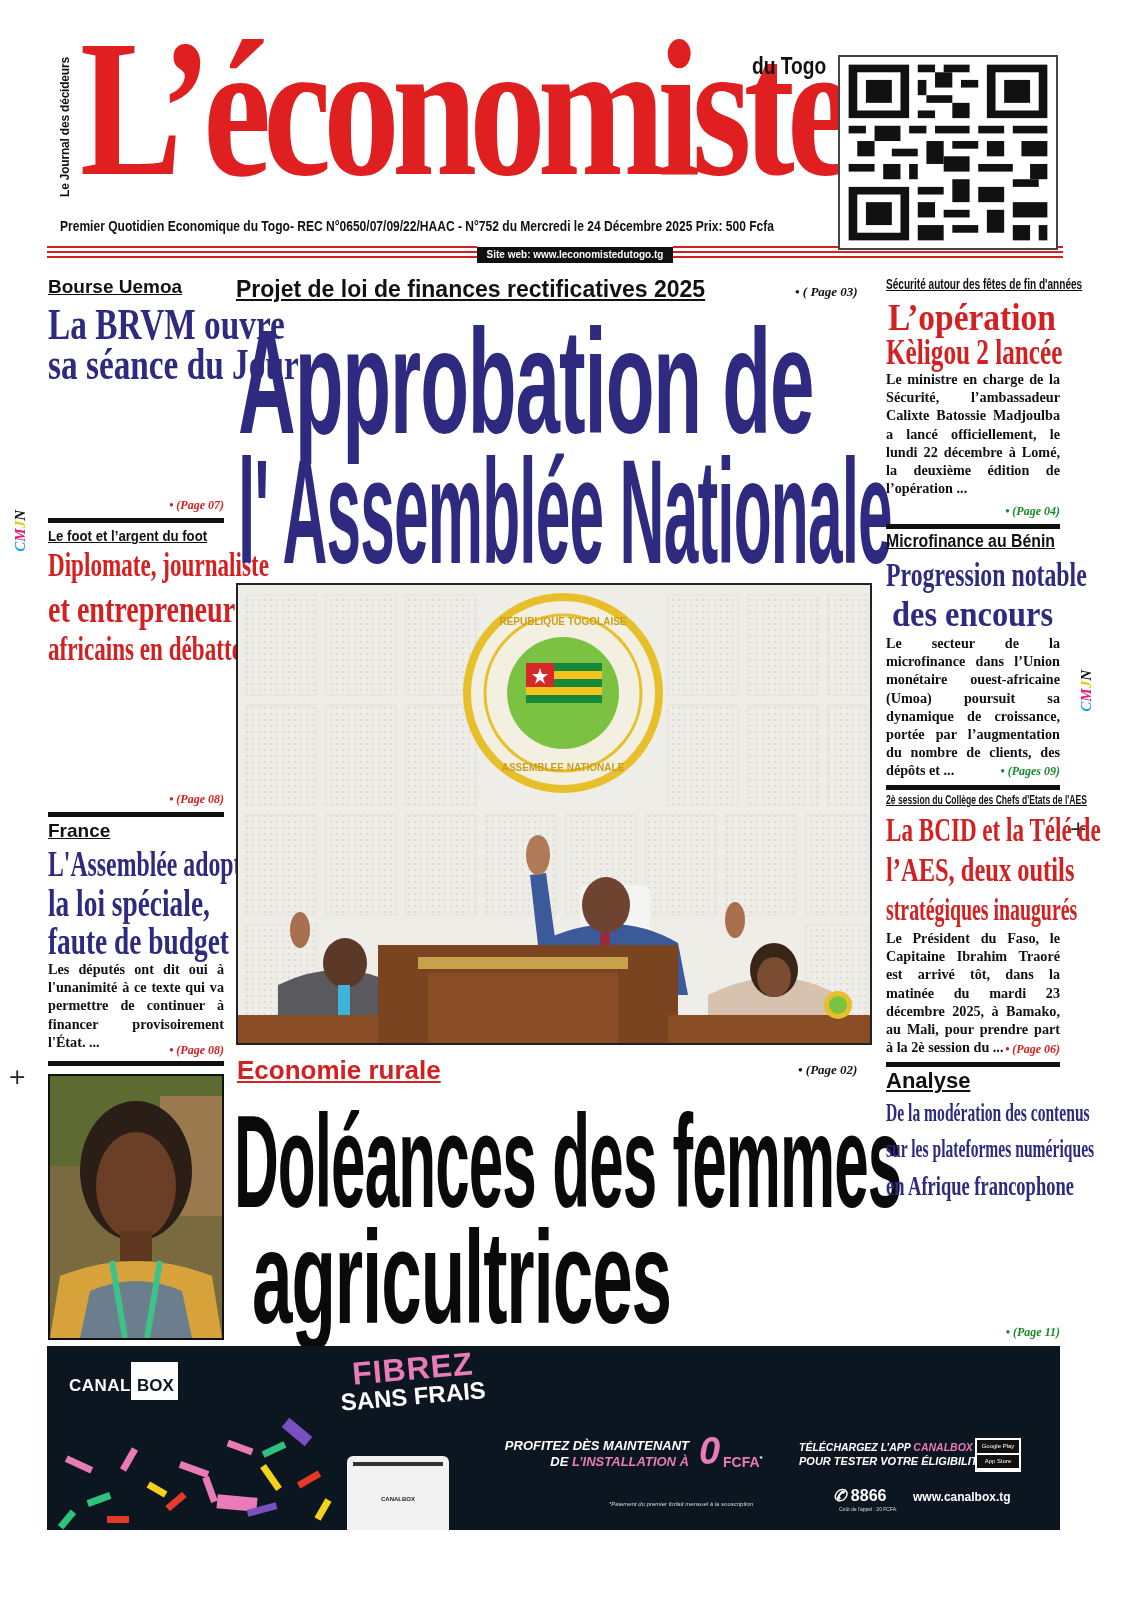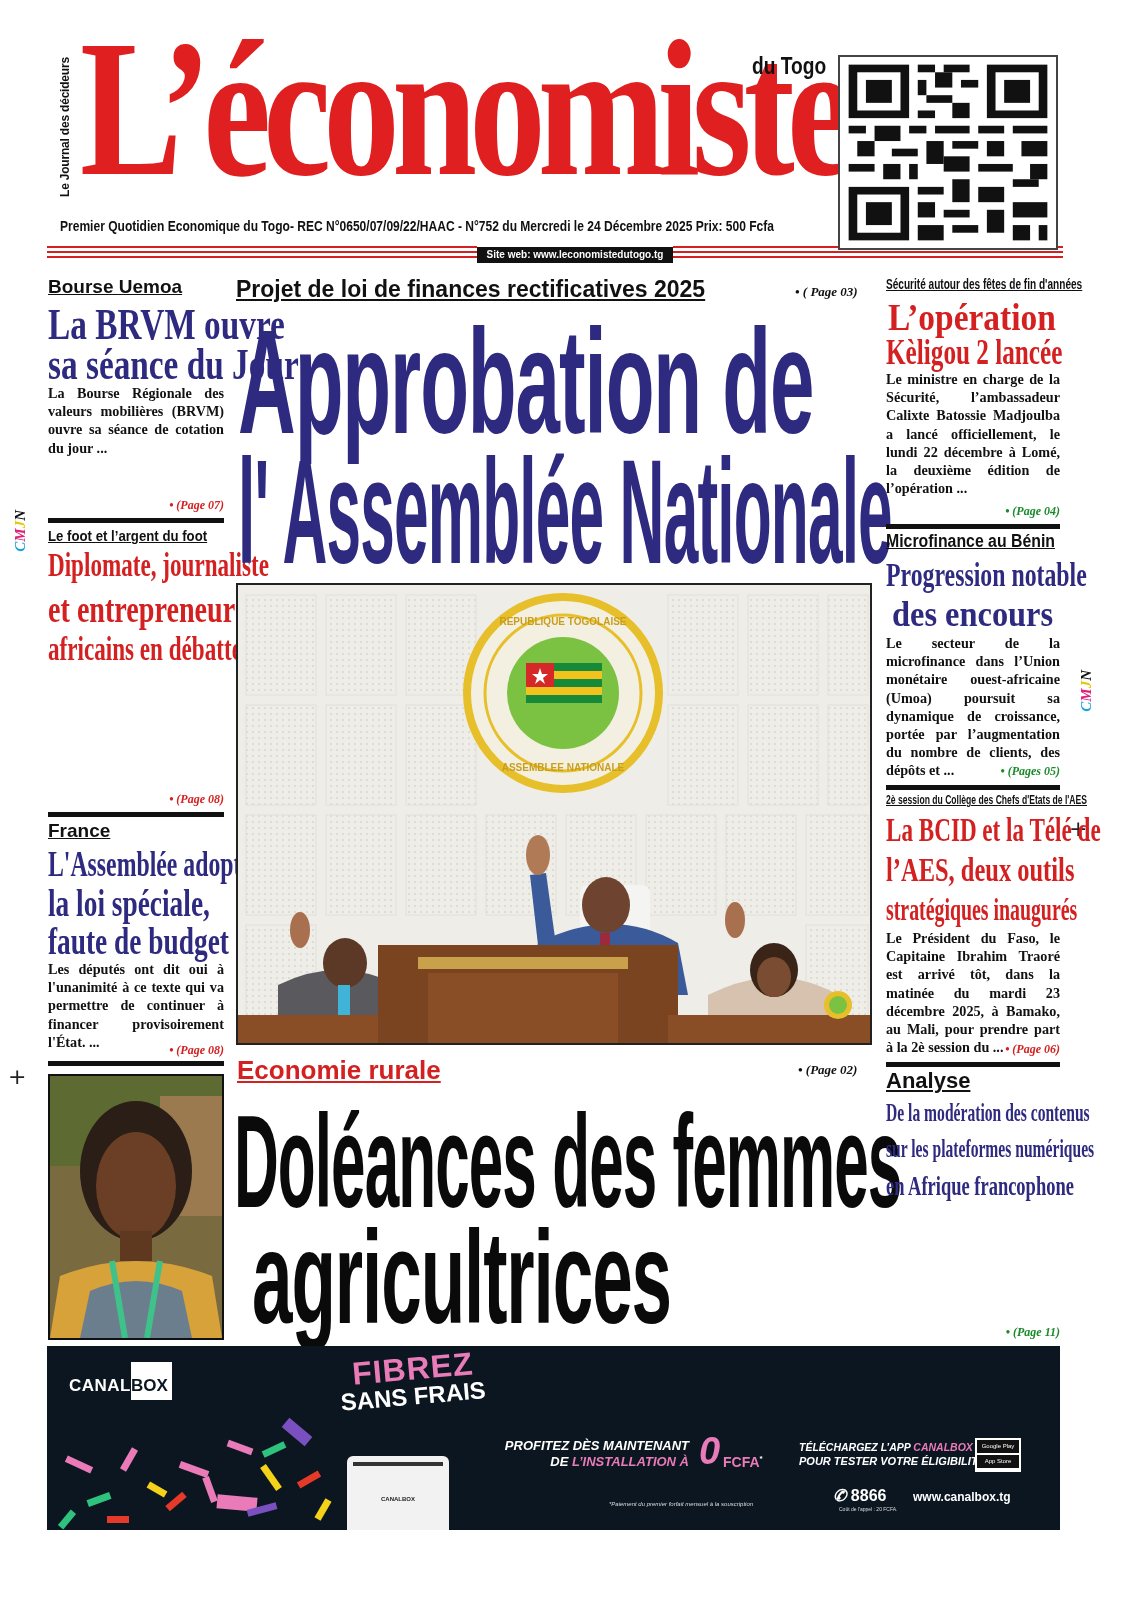--- a/index.html
+++ b/index.html
@@ -169,21 +169,20 @@
 </div>
 <div class="crosshair" style="left:8px; top:1066px;">+</div>
 <div class="crosshair" style="left:1069px; top:818px;">+</div>
 
 <div>
 
   <div class="abs" style="left:48px; top:276px; width:176px;">
     <div class="kicker" style="font-size:19px;">Bourse Uemoa</div>
     <div class="cond-title" style="color:#2e2a80; font-size:45px; margin-top:4px; height:40px;">La BRVM ouvre</div>
     <div class="cond-title" style="color:#2e2a80; font-size:45px; height:40px;">sa séance du Jour</div>
-    <div class="blurb" style="margin-top:2px; height:110px; overflow:hidden;">La Bourse Régionale des valeurs mobilières (BRVM) ouvre sa séance de cotation du jour ...</div>
     <div class="page-ref" style="position:absolute; right:0; top:222px;">• (Page 07)</div>
   </div>
   <div class="black-bar" style="left:48px; top:518px; width:176px;"></div>
 
   <div class="abs" style="left:48px; top:527px; width:176px;">
     <div class="kicker" style="font-size:15px; transform:scaleX(0.88); transform-origin:left top;">Le foot et l’argent du foot</div>
     <div class="cond-title" style="color:#d42020; font-size:34px; margin-top:4px; height:42px; transform:scaleX(0.68);">Diplomate, journaliste</div>
     <div class="cond-title" style="color:#d42020; font-size:38px; height:42px;">et entrepreneur</div>
     <div class="cond-title" style="color:#d42020; font-size:34px; height:44px; transform:scaleX(0.68);">africains en débattent</div>
     <div class="page-ref" style="position:absolute; right:0; top:265px;">• (Page 08)</div>
@@ -314,21 +313,21 @@
     <div class="blurb" style="height:130px; overflow:hidden;">Le ministre en charge de la Sécurité, l’ambassadeur Calixte Batossie Madjoulba a lancé officiellement, le lundi 22 décembre à Lomé, la deuxième édition de l’opération ...</div>
     <div class="page-ref-green" style="position:absolute; right:0; top:228px;">• (Page 04)</div>
   </div>
   <div class="black-bar" style="left:886px; top:524px; width:174px;"></div>
 
   <div class="abs" style="left:886px; top:531px; width:174px;">
     <div class="kicker" style="font-size:18px; transform:scaleX(0.88); transform-origin:left top;">Microfinance au Bénin</div>
     <div class="cond-title" style="color:#2e2a80; font-size:34px; margin-top:6px; height:38px; transform:scaleX(0.7);">Progression notable</div>
     <div class="cond-title" style="color:#2e2a80; font-size:36px; height:38px; transform:scaleX(0.9); margin-left:6px;">des encours</div>
     <div class="blurb" style="height:148px; overflow:hidden;">Le secteur de la microfinance dans l’Union monétaire ouest-africaine (Umoa) poursuit sa dynamique de croissance, portée par l’augmentation du nombre de clients, des dépôts et ...</div>
-    <div class="page-ref-green" style="position:absolute; right:0; top:233px;">• (Pages 05)</div>
+    <div class="page-ref-green" style="position:absolute; right:0; top:233px;">• (Pages 09)</div>
   </div>
   <div class="black-bar" style="left:886px; top:785px; width:174px;"></div>
 
   <div class="abs" style="left:886px; top:792px; width:174px;">
     <div class="kicker" style="font-size:13px; transform:scaleX(0.66); transform-origin:left top;">2è session du Collège des Chefs d'Etats de l'AES</div>
     <div class="cond-title" style="color:#d42020; font-size:34px; margin-top:6px; height:40px; transform:scaleX(0.68);">La BCID et la Télé de</div>
     <div class="cond-title" style="color:#d42020; font-size:34px; height:40px; transform:scaleX(0.72);">l’AES, deux outils</div>
     <div class="cond-title" style="color:#d42020; font-size:32px; height:36px; transform:scaleX(0.62);">stratégiques inaugurés</div>
     <div class="blurb" style="height:130px; overflow:hidden;">Le Président du Faso, le Capitaine Ibrahim Traoré est arrivé tôt, dans la matinée du mardi 23 décembre 2025, à Bamako, au Mali, pour prendre part à  la 2è session du ...</div>
     <div class="page-ref" style="position:absolute; right:0; top:250px;">• (Page 06)</div>
@@ -359,21 +358,21 @@
   <div class="confetti" style="left:215px; top:100px; width:24px; background:#2ec27e; transform:rotate(-25deg);"></div>
   <div class="confetti" style="left:235px; top:80px; width:30px; height:12px; background:#7a4fbf; transform:rotate(40deg);"></div>
   <div class="confetti" style="left:250px; top:130px; width:24px; background:#e53a2a; transform:rotate(-30deg);"></div>
   <div class="confetti" style="left:200px; top:160px; width:30px; background:#7a4fbf; transform:rotate(-15deg);"></div>
   <div class="confetti" style="left:60px; top:170px; width:22px; background:#e53a2a; transform:rotate(0deg);"></div>
   <div class="confetti" style="left:10px; top:170px; width:20px; background:#2ec27e; transform:rotate(-50deg);"></div>
   <div class="confetti" style="left:265px; top:160px; width:22px; background:#f4d21a; transform:rotate(-60deg);"></div>
 
   <div style="position:absolute; left:22px; top:24px; height:32px; display:flex; align-items:center;">
     <span style="color:#fff; font-weight:bold; font-size:17px; letter-spacing:0.5px;">CANAL</span>
-    <span style="background:#fff; color:#0c1620; font-weight:bold; font-size:17px; padding:14px 4px 4px 0; margin-top:-10px;">BOX</span>
+    <span style="background:#fff; color:#0c1620; font-weight:bold; font-size:17px; padding:14px 4px 4px 6px; margin-top:-10px;">BOX</span>
   </div>
 
   <div style="position:absolute; left:290px; top:14px; transform:rotate(-5deg); transform-origin:left top;">
     <div style="color:#e87bb8; font-weight:bold; font-size:32px; line-height:30px; margin-left:14px; letter-spacing:1px;">FIBREZ</div>
     <div style="color:#fff; font-weight:bold; font-size:24px; line-height:26px;">SANS FRAIS</div>
   </div>
 
   <div style="position:absolute; left:300px; top:110px; width:102px; height:74px; background:#f2f2f2; border-radius:6px 6px 0 0;">
     <div style="position:absolute; left:6px; top:6px; width:90px; height:4px; background:#333;"></div>
     <div style="position:absolute; left:34px; top:40px; font-size:6px; font-weight:bold; color:#222;">CANALBOX</div>

